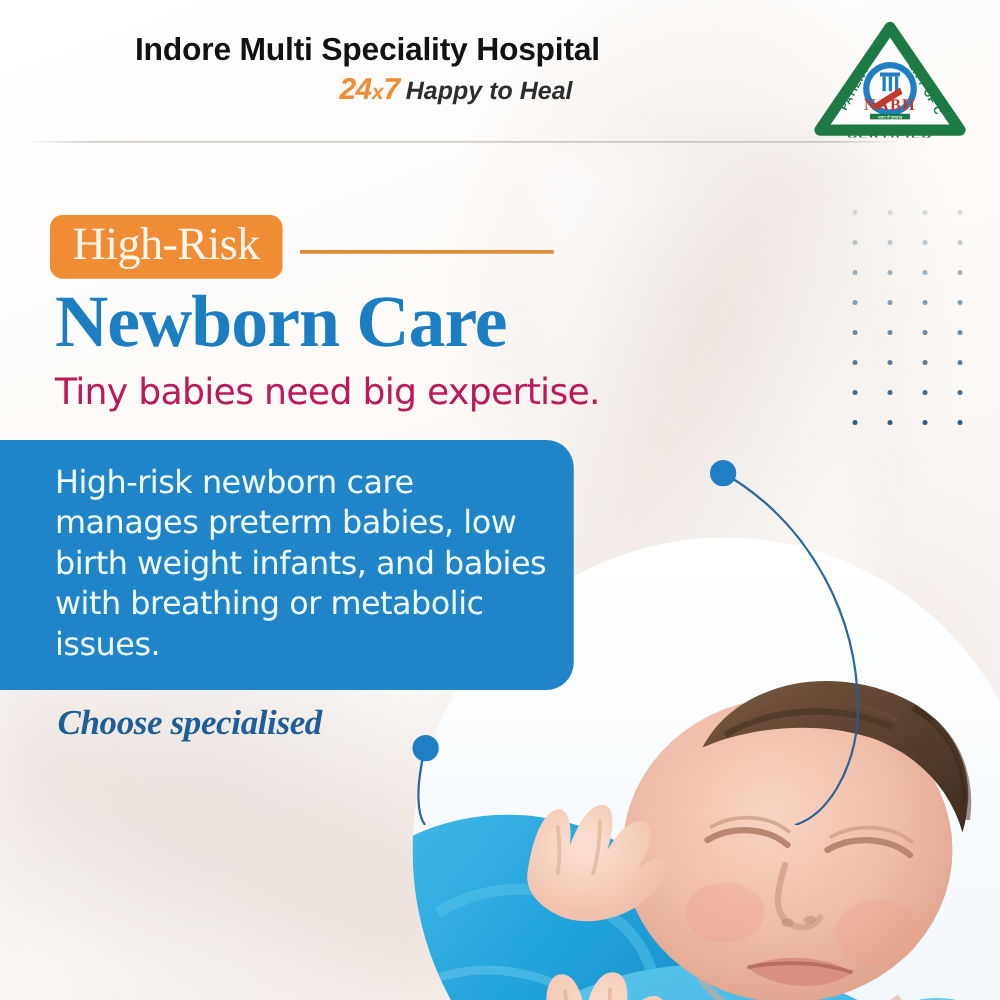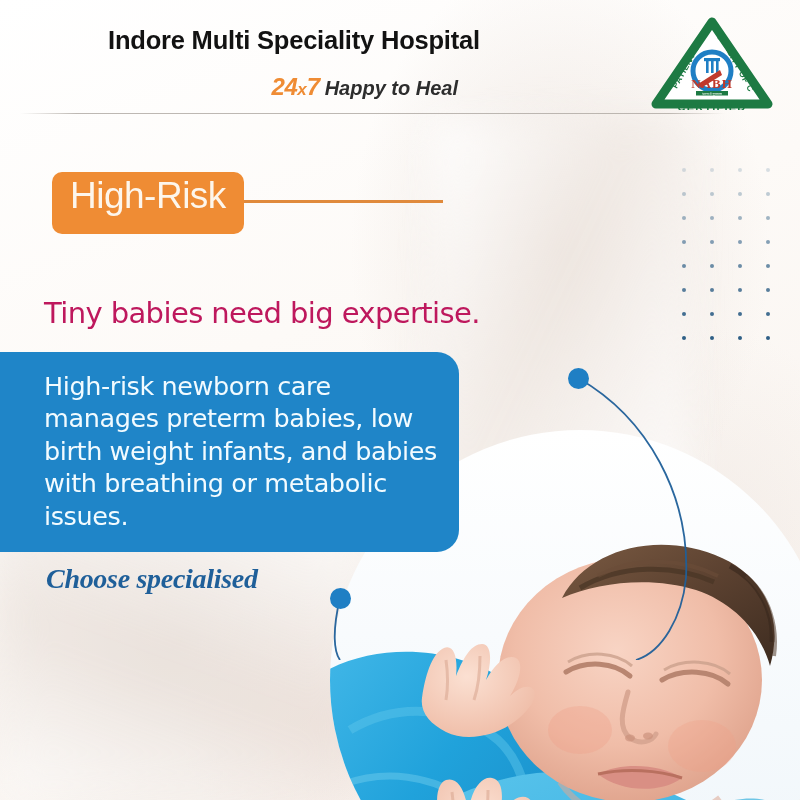--- a/index.html
+++ b/index.html
@@ -50,21 +50,21 @@
     font-family:"Liberation Sans", sans-serif;
   }
 
   .brand { position:absolute; left:108px; top:26px; width:350px; }
   .brand-name {
     font-size:25.5px; font-weight:bold; color:#121212;
     letter-spacing:-.2px; white-space:nowrap;
     font-family:"Liberation Sans", sans-serif;
   }
   .brand-tag {
-    margin-top:18px; text-align:right; white-space:nowrap;
+    margin-top:3px; text-align:right; white-space:nowrap;
     font-style:italic; font-weight:bold;
     font-family:"Liberation Sans", sans-serif;
   }
   .tag-24 { color:#ef8c34; font-size:24px; letter-spacing:-.5px; }
   .tag-x  { color:#ef8c34; font-size:17px; }
   .tag-rest { color:#2d2d2d; font-size:20px; margin-left:5px; }
 
   .header-rule {
     position:absolute; left:20px; top:113px; width:705px; height:1px;
     background:linear-gradient(90deg,rgba(190,185,180,0) 0%,rgba(178,172,166,.85) 8%,rgba(178,172,166,.85) 92%,rgba(190,185,180,0) 100%);
@@ -80,26 +80,26 @@
 
   
   .headline-zone { position:absolute; left:0; top:0; width:800px; height:800px; z-index:7; pointer-events:none; }
   .headline-zone > * { pointer-events:auto; }
 
   .pill-line {
     position:absolute; left:240px; top:200px; width:203px; height:3px;
     background:#e08a3c;
   }
   .pill {
-    position:absolute; left:52px; top:172px;
+    position:absolute; left:40px; top:172px;
     background:#ef8c34; color:#fdf6ec;
     border-radius:10px;
-    padding:5px 18px 20px 18px;
+    padding:5px 18px 9px 18px;
     font-size:37px; font-weight:normal; letter-spacing:-.5px;
-    font-family:Liberation Sans, sans-serif;
+    font-family:Liberation Serif, serif;
     line-height:1;
   }
   .title {
     position:absolute; left:44px; top:228px;
     font-family:"Liberation Serif", serif;
     font-weight:bold; font-size:59px; color:#1c7ec2;
     letter-spacing:-.8px; line-height:1;
   }
   .subtitle {
     position:absolute; left:44px; top:297px;
@@ -345,20 +345,21 @@
   <svg class="arc-deco" width="400" height="300" viewBox="0 0 400 300">
     <path d="M 260 18 C 330 58 372 136 368 218 C 364 258 344 292 318 300" fill="none" stroke="#1f5f99" stroke-width="1.8" opacity=".95"></path>
     <path d="M 22 238 C 14 272 16 292 22 300" fill="none" stroke="#1f5f99" stroke-width="1.8" opacity=".95"></path>
   </svg>
   <div class="arc-dot top"></div>
   <div class="arc-dot left"></div>
 
   <div class="headline-zone">
     <div class="pill-line"></div>
     <div class="pill">High-Risk</div>
+    <div class="title">Newborn Care</div>
     <div class="subtitle">Tiny babies need big expertise.</div>
   </div>
 
   <div class="bluecard">
     <p>High-risk newborn care manages preterm babies, low birth weight infants, and babies with breathing or metabolic issues.</p>
   </div>
 
   <div class="cta">
     <div class="cta-strong">Choose specialised</div>
   </div>

